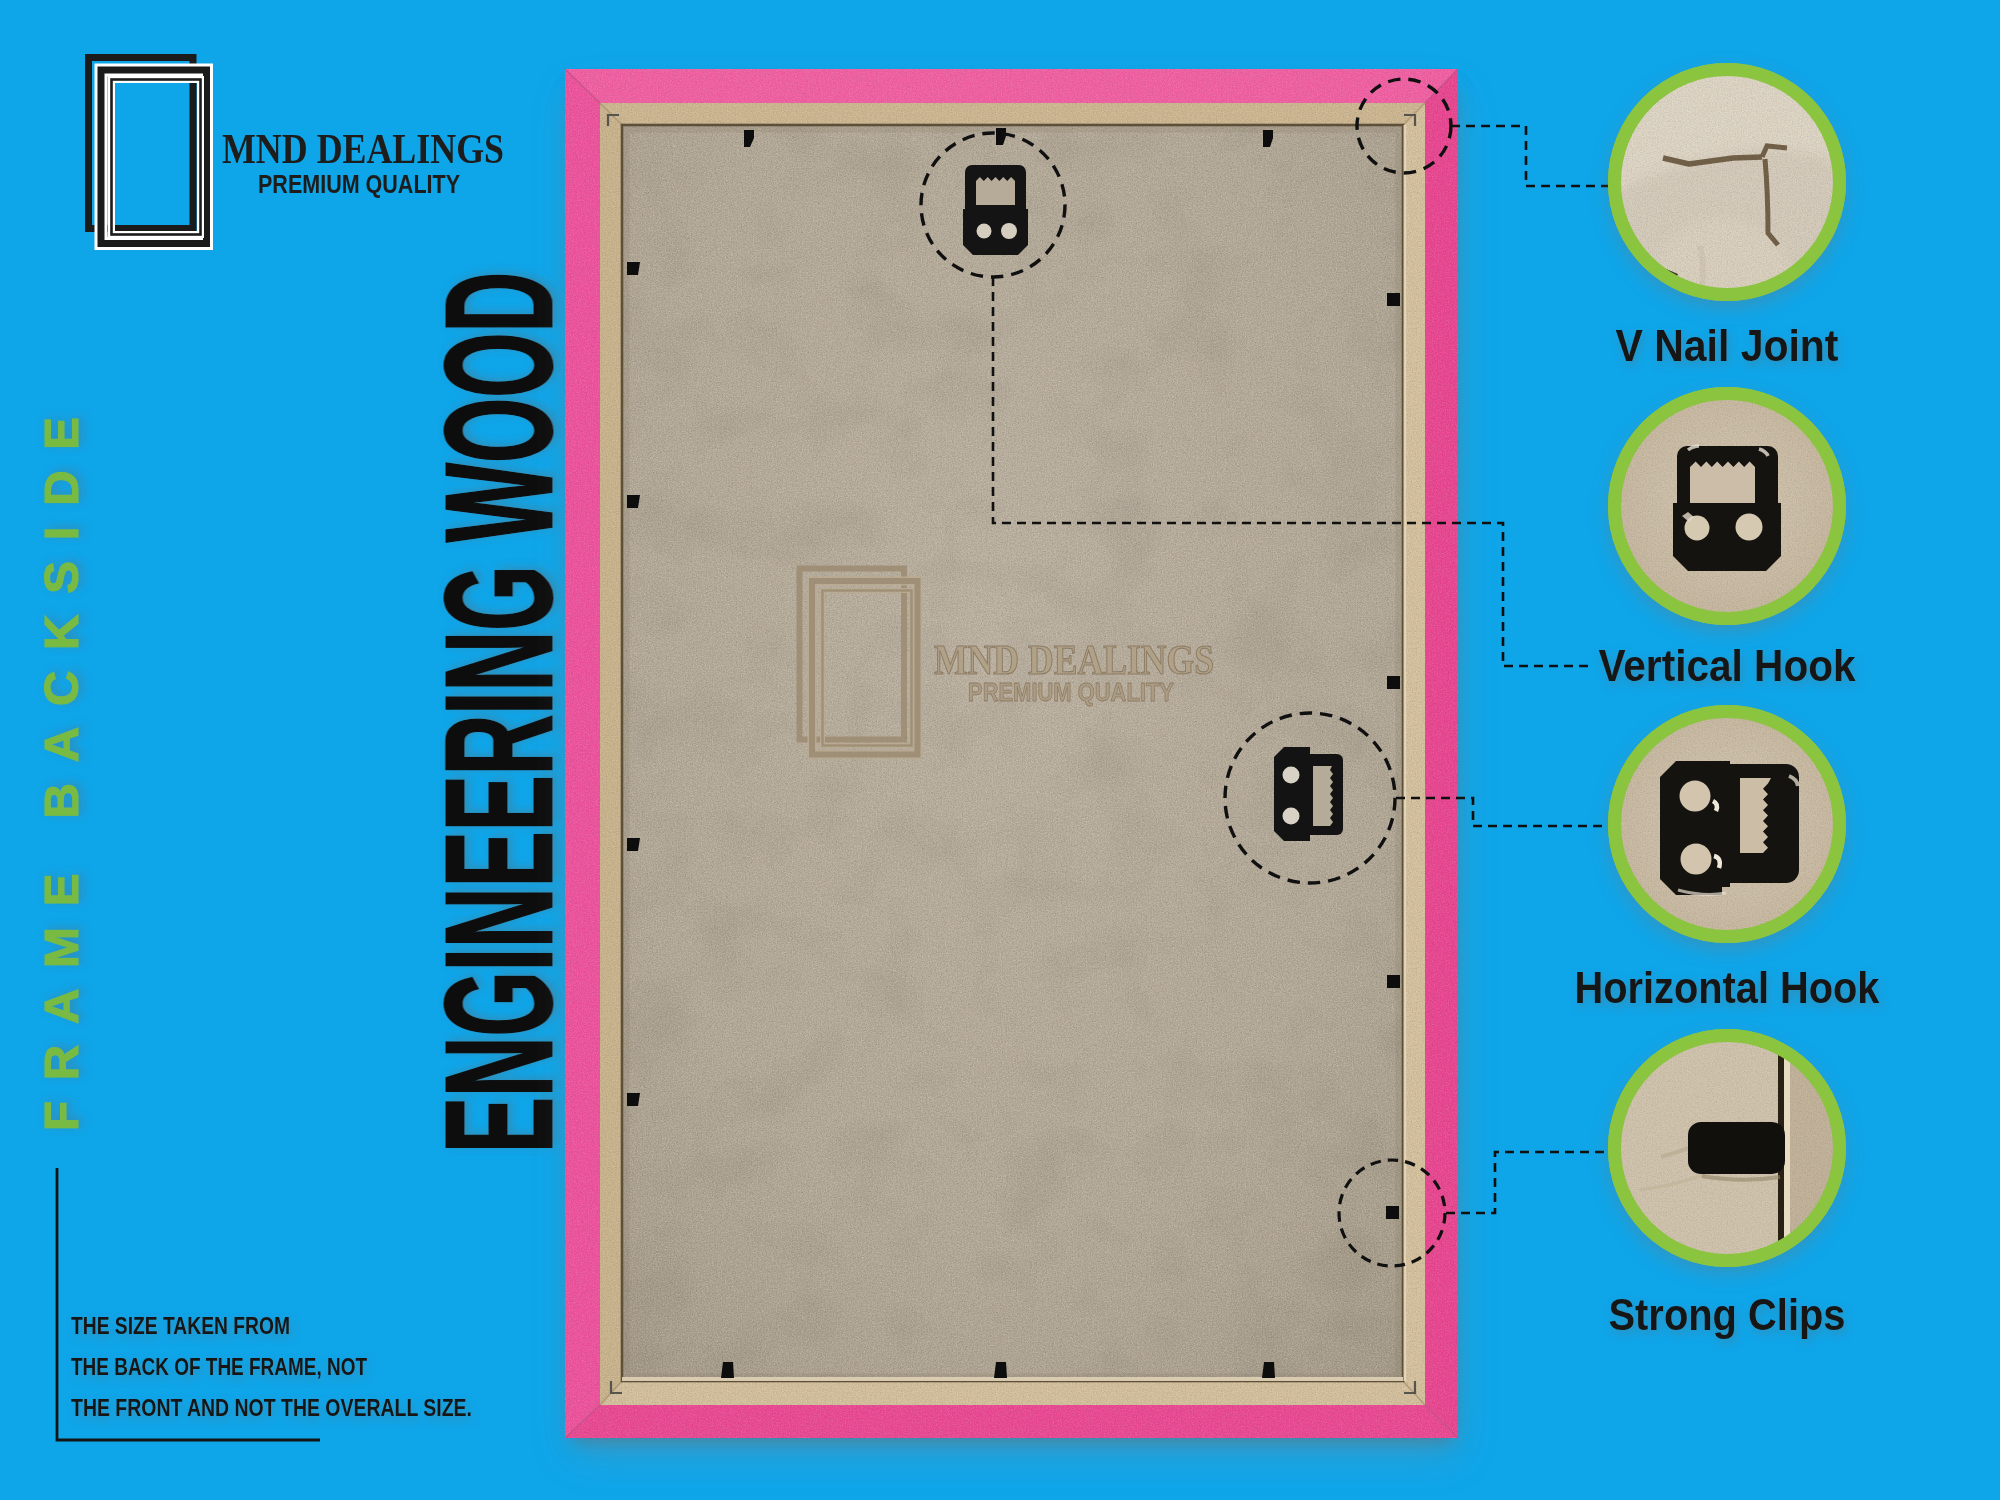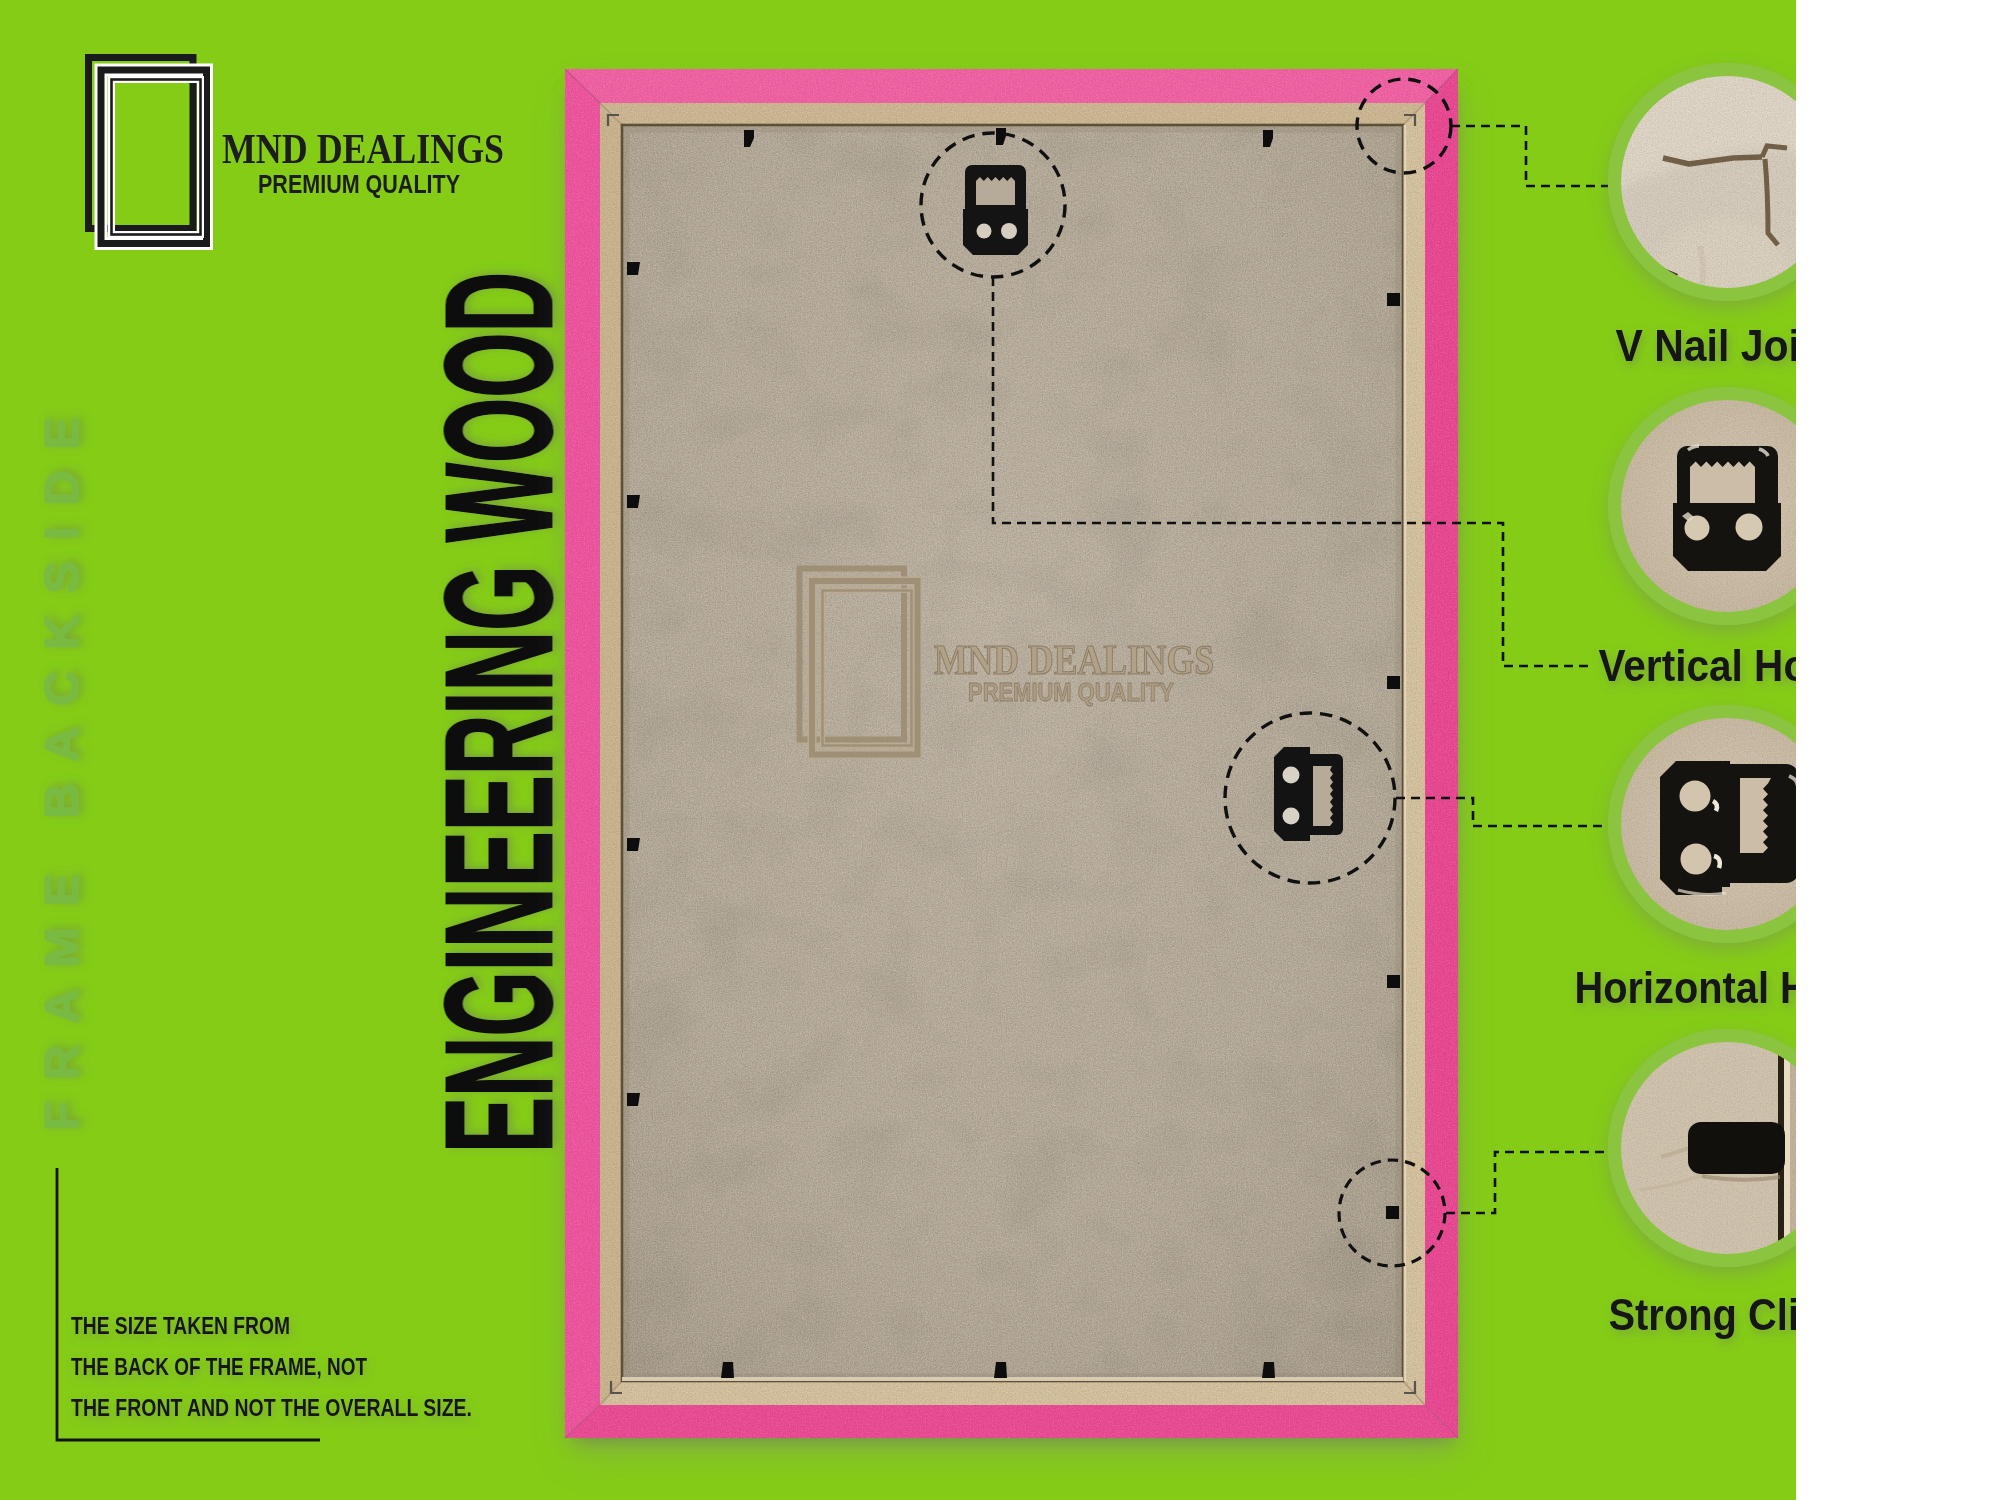--- a/index.html
+++ b/index.html
@@ -1,16 +1,16 @@
 <!DOCTYPE html>
 <html><head>
 <meta charset="utf-8">
 <style>
   html,body{margin:0;padding:0;background:#ffffff;}
-  .page{position:relative;width:1796px;height:1500px;overflow:hidden;font-family:"Liberation Sans",sans-serif;background:#84cc16;}
+  .page{position:relative;width:2000px;height:1500px;overflow:hidden;font-family:"Liberation Sans",sans-serif;background:#0ea5e9;}
 </style>
 </head>
 <body>
 <div class="page">
 <svg width="2000" height="1500" viewBox="0 0 2000 1500">
 <defs>
   <filter id="noise" x="-5%" y="-5%" width="110%" height="110%">
     <feTurbulence type="fractalNoise" baseFrequency="0.8" numOctaves="2" seed="11" result="t"></feTurbulence>
     <feColorMatrix in="t" type="matrix" values="0 0 0 0 0  0 0 0 0 0  0 0 0 0 0  0.8 0.8 0.8 0 -0.95"></feColorMatrix>
     <feComposite operator="in" in2="SourceGraphic"></feComposite>

